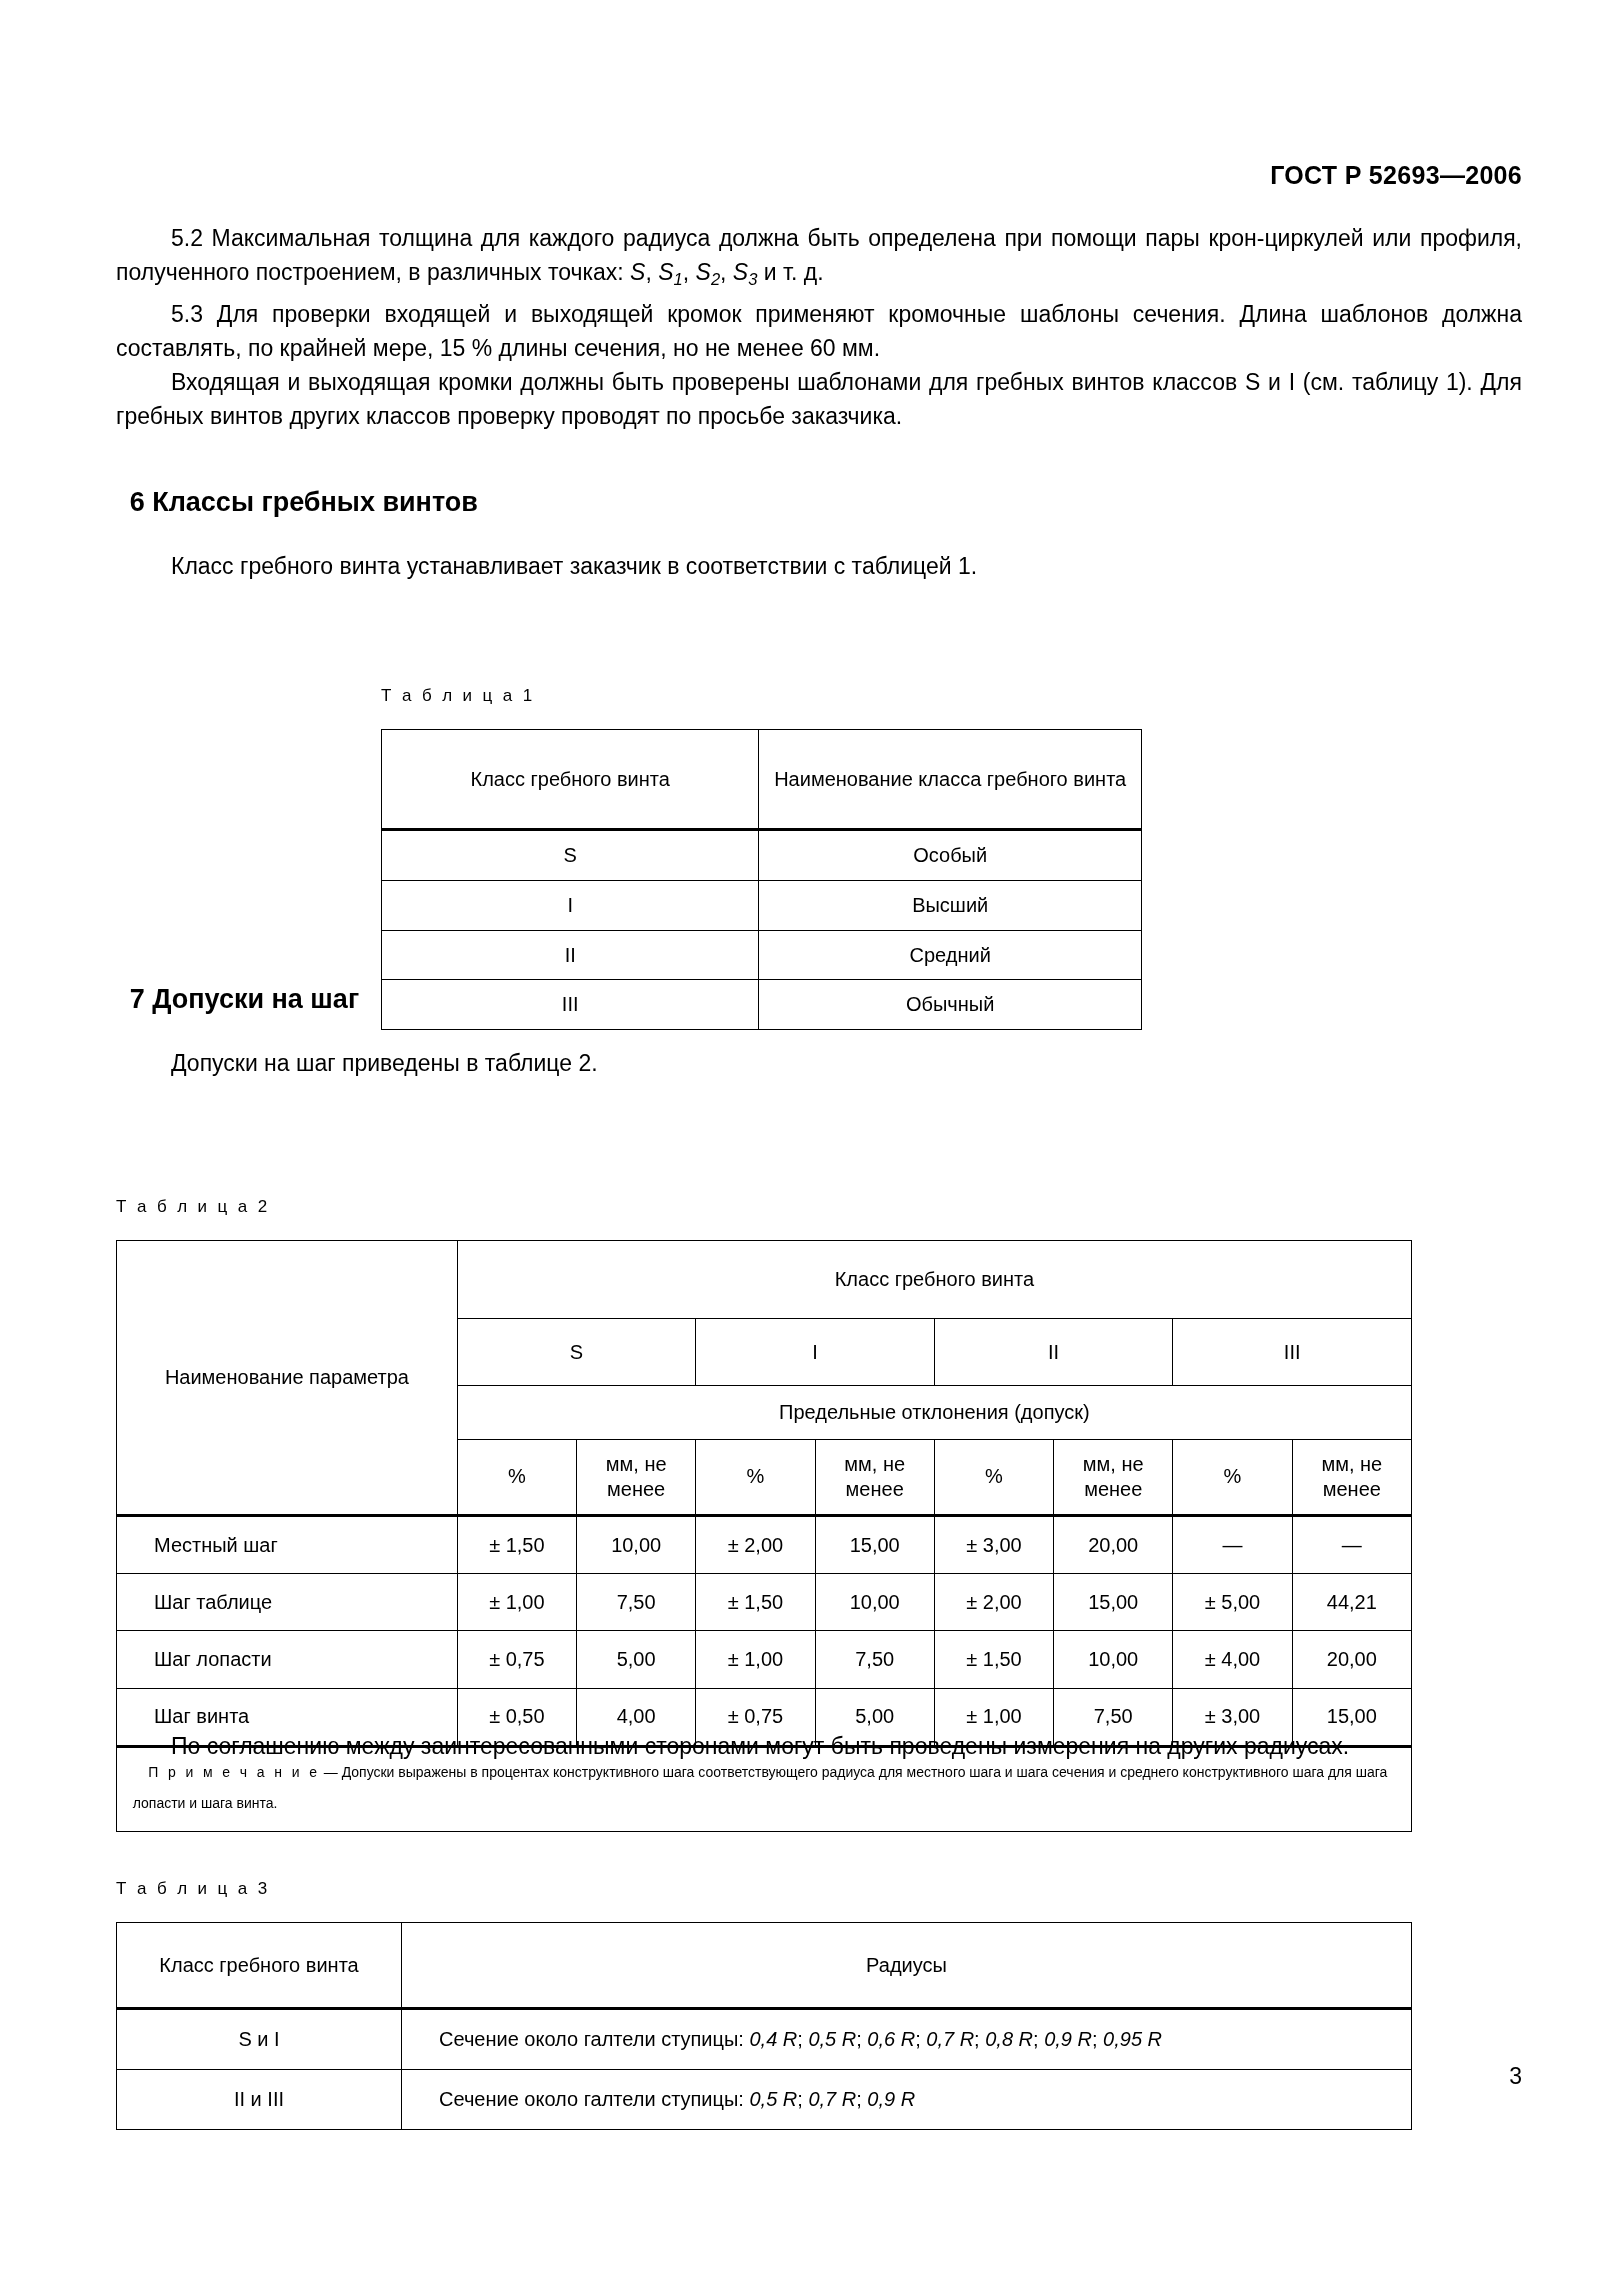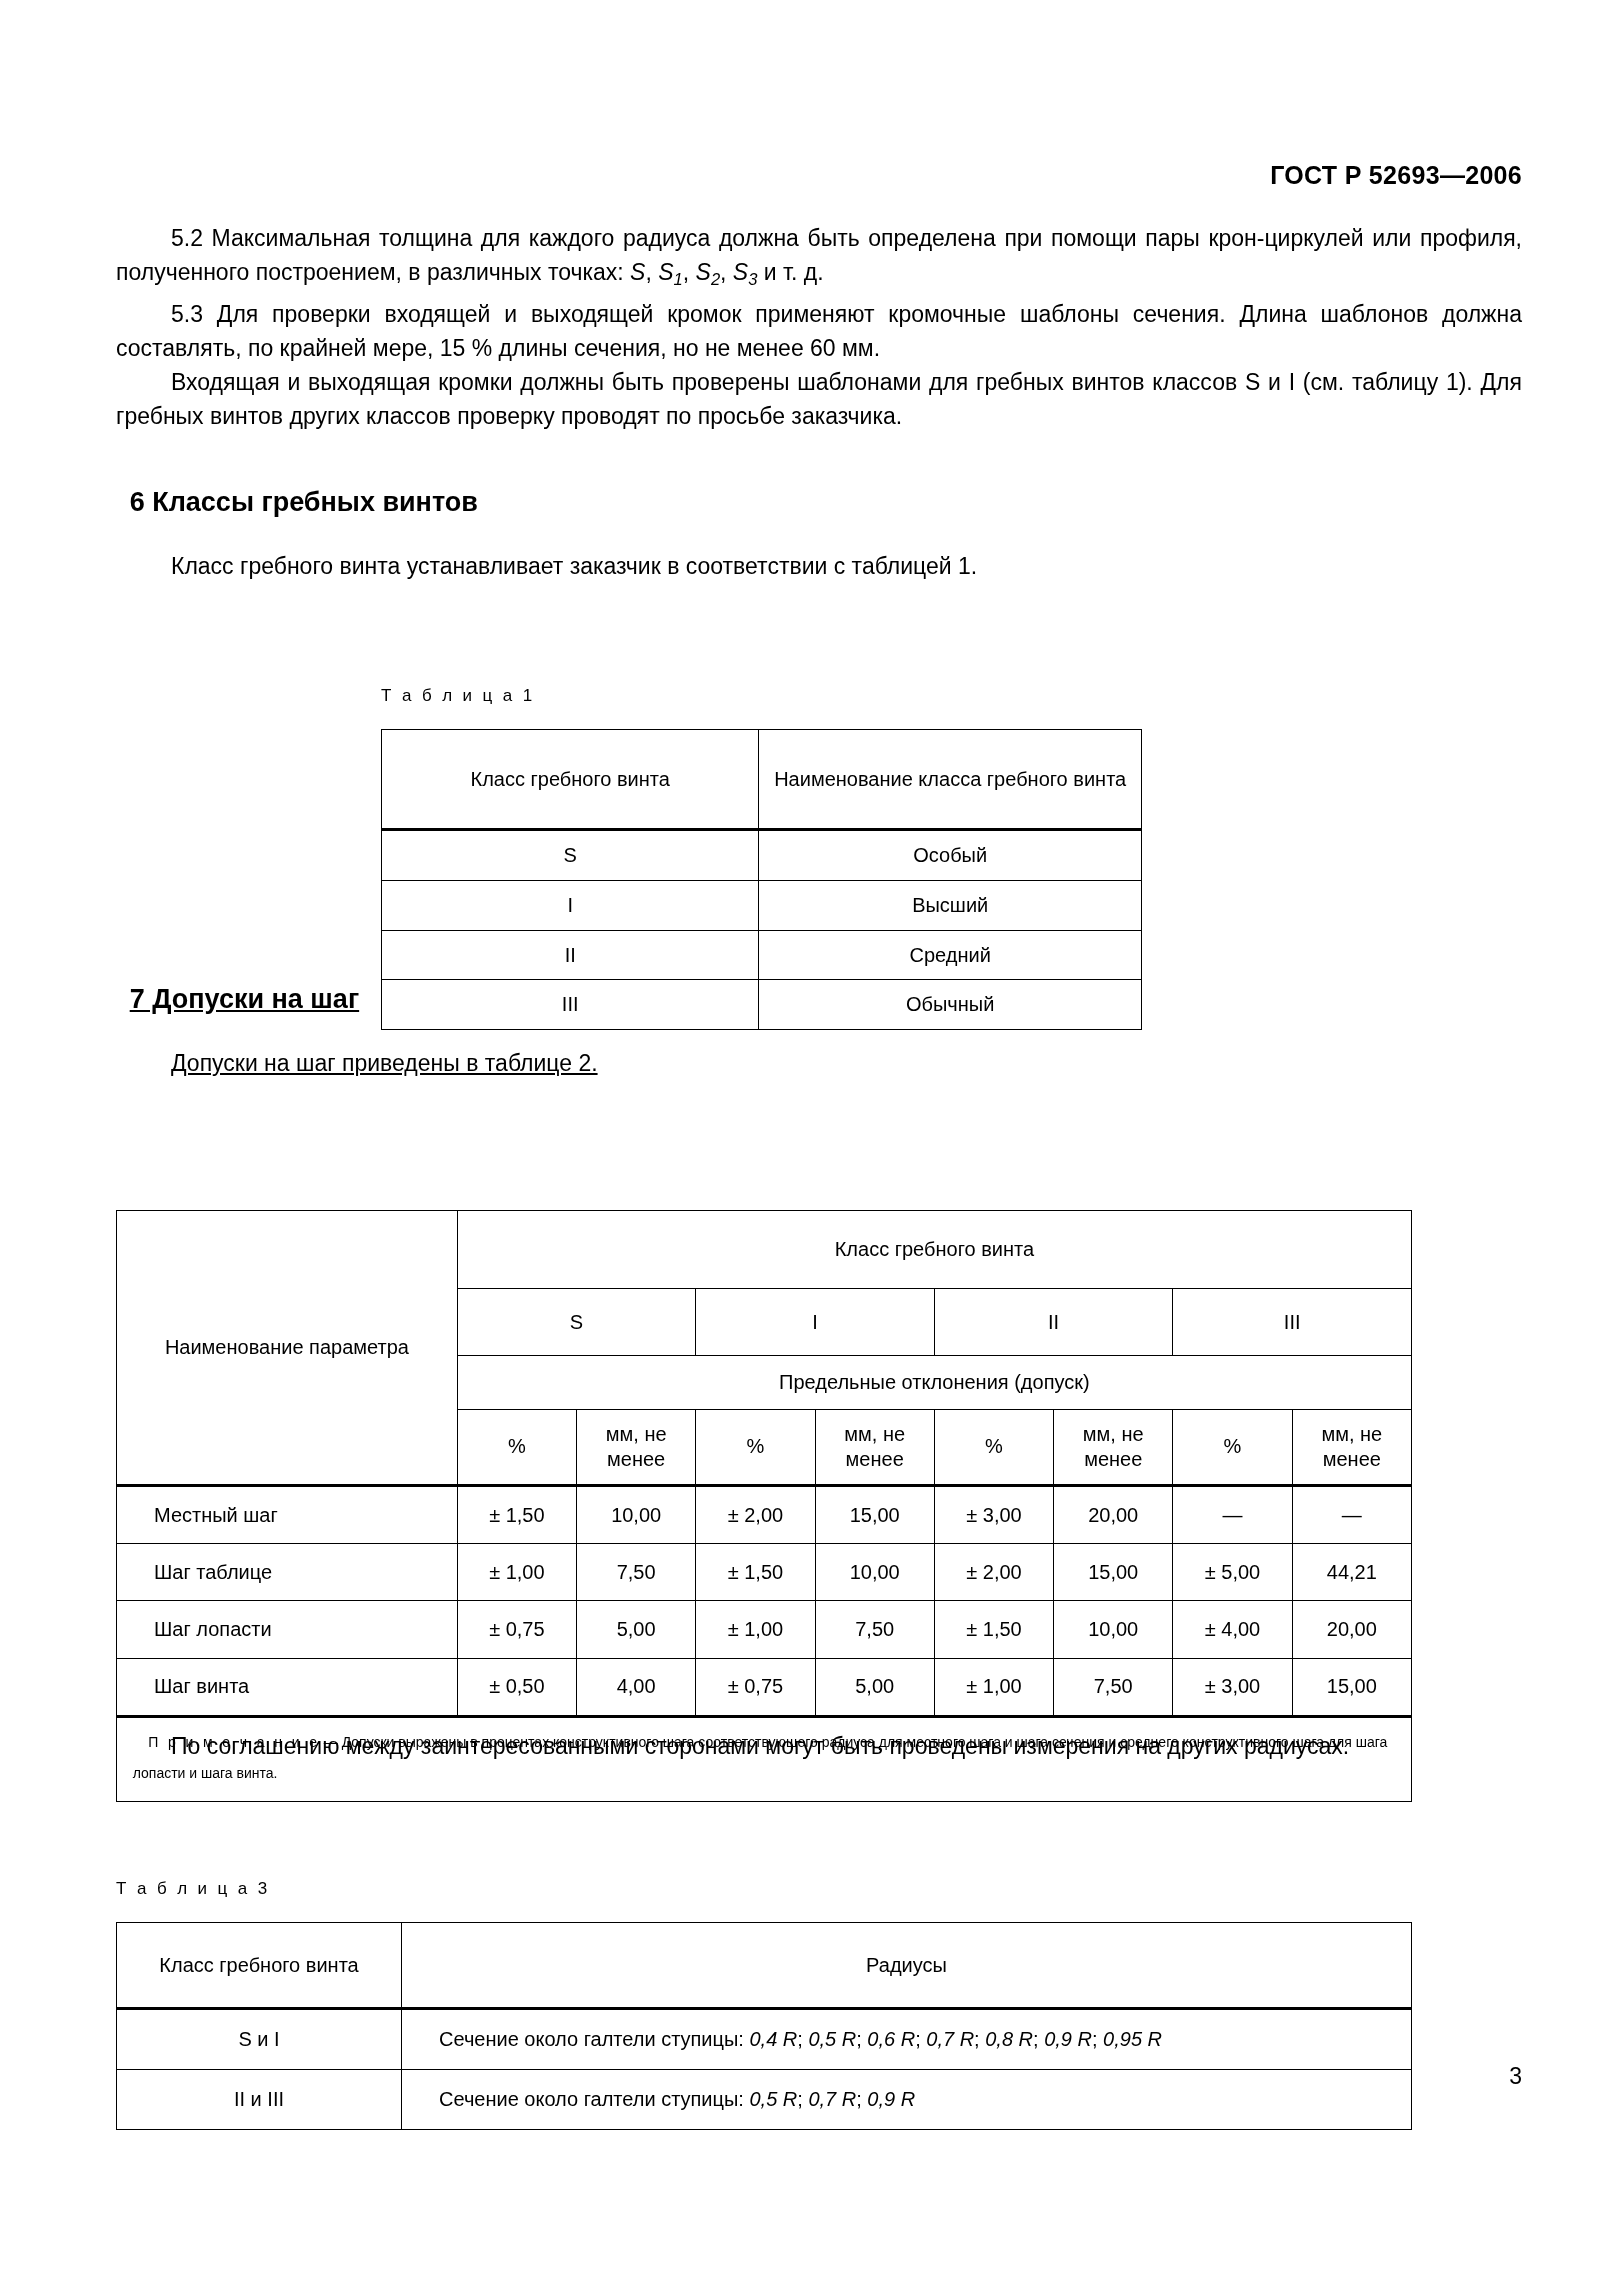--- a/index.html
+++ b/index.html
@@ -177,27 +177,28 @@
           <td>Средний</td>
         </tr>
         <tr>
           <td>III</td>
           <td>Обычный</td>
         </tr>
       </tbody>
     </table>
   </div>
 
-  <div class="content" style="top:982px;text-decoration:underline;">
+  <div class="content" style="top:982px;">
     <h2 class="section" style="margin-left:13.7px;">7  Допуски на шаг</h2>
     <div class="spacer-46"></div>
     <p class="body">Допуски на шаг приведены в таблице 2.</p>
   </div>
 
   <div class="t2-wrap">
+    <p class="tbl-caption"><span>Т а б л и ц а</span> <span class="num">2</span></p>
     <div class="spacer-28"></div>
     <table class="t2">
       <colgroup>
         <col class="c-param">
         <col class="c-sub">
           <col class="c-sub">
           <col class="c-sub">
           <col class="c-sub">
         <col class="c-sub">
           <col class="c-sub">

